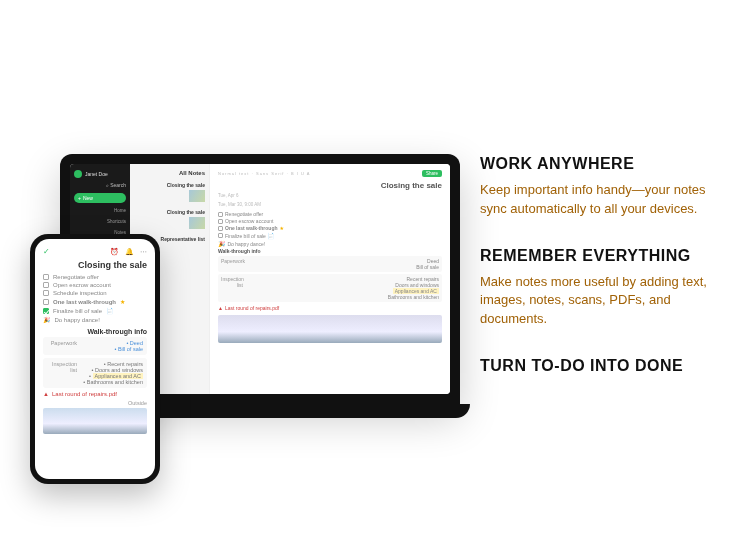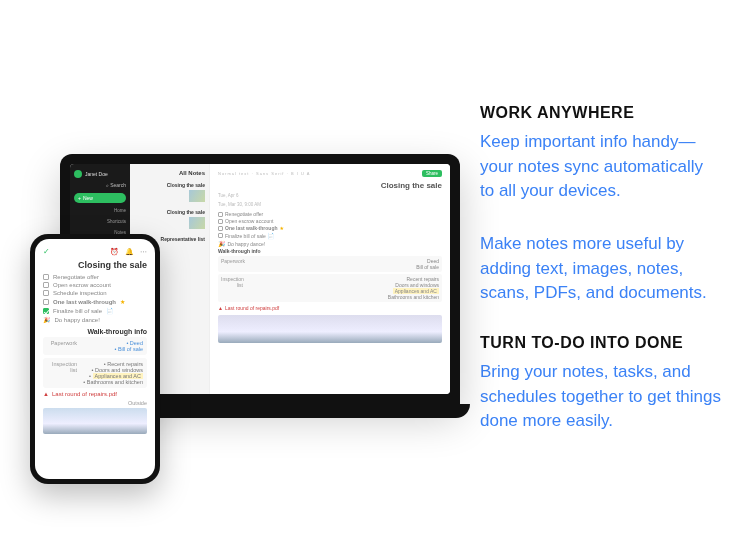--- a/index.html
+++ b/index.html
@@ -156,23 +156,23 @@
   }
   .feature h2 {
     font-size: 16px;
     font-weight: 800;
     letter-spacing: 0.5px;
     color: #111;
     margin-bottom: 8px;
     text-transform: uppercase;
   }
   .feature p {
-    font-size: 17px;
+    font-size: 13px;
     line-height: 1.45;
-    color: #3b82f6;
+    color: #a16207;
   }
 </style>
 </head>
 <body>
 
 <div class="layout">
 
   <div class="device-stack">
 
     <div class="laptop">
@@ -340,21 +340,21 @@
     </div>
 
   </div>
 
   <div class="features">
     <div class="feature">
       <h2>WORK ANYWHERE</h2>
       <p>Keep important info handy—your notes sync automatically to all your devices.</p>
     </div>
     <div class="feature">
+      <h2>REMEMBER EVERYTHING</h2>
       <p>Make notes more useful by adding text, images, notes, scans, PDFs, and documents.</p>
     </div>
     <div class="feature">
       <h2>TURN TO-DO INTO DONE</h2>
-      <p>Bring your notes, tasks, and schedules together to get things done more easily.</p>
     </div>
   </div>
 
 </div>
 
 </body></html>

